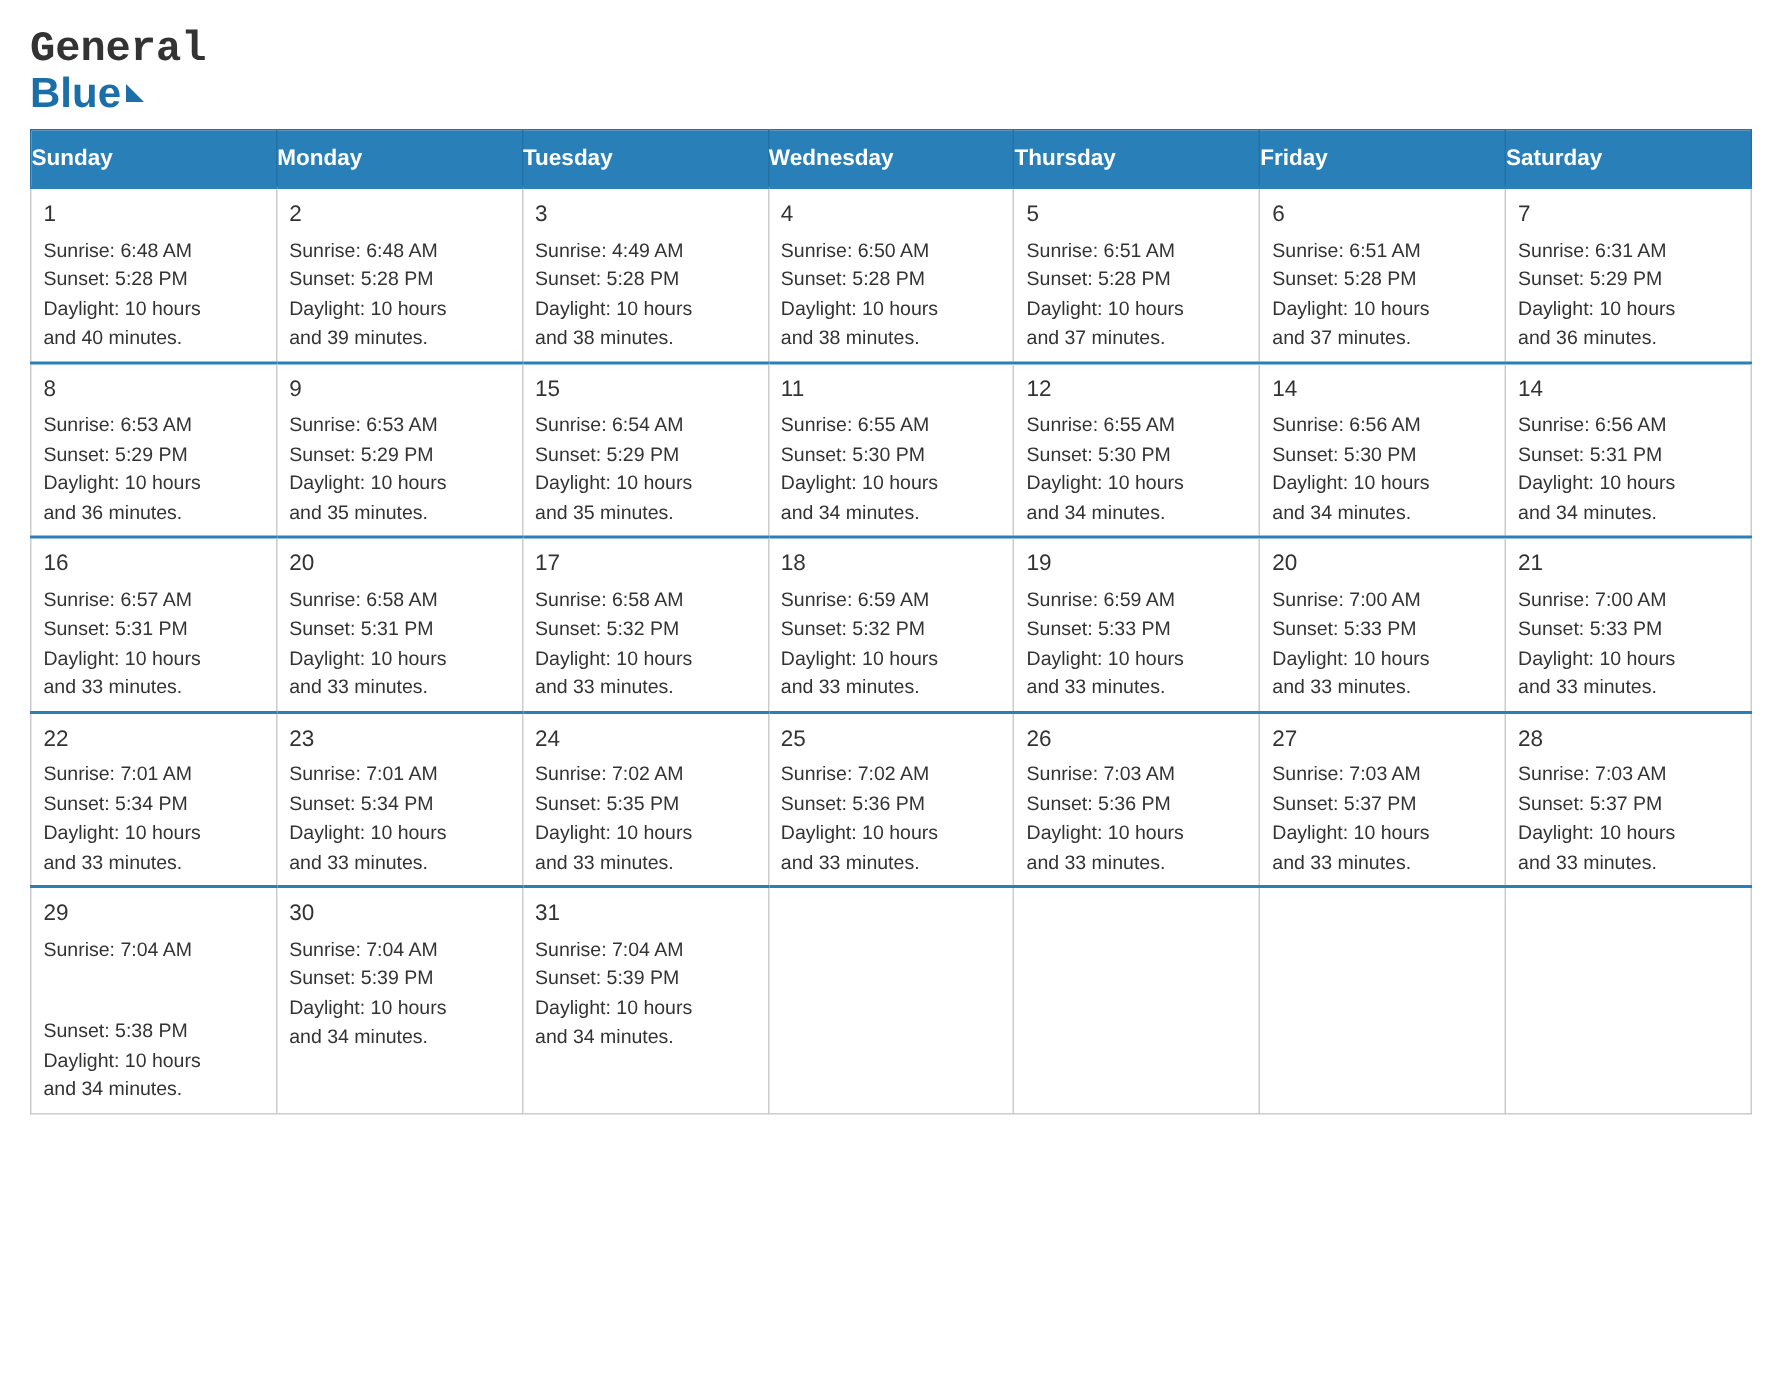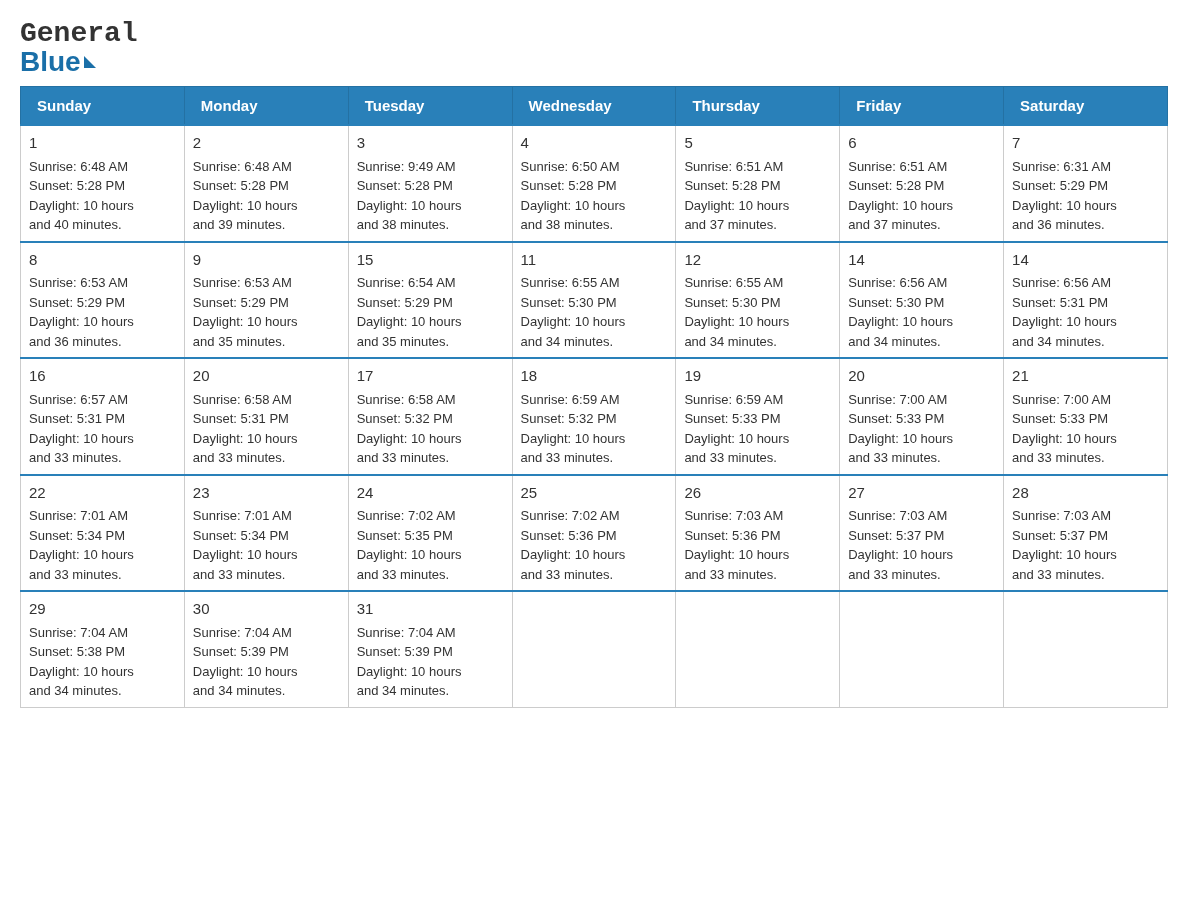--- a/index.html
+++ b/index.html
@@ -62,21 +62,21 @@
     .calendar {
       width: 100%;
       border-collapse: collapse;
       margin-top: 10px;
     }
     .calendar th {
       background-color: #2980b9;
       color: #fff;
       font-size: 15px;
       font-weight: bold;
-      padding: 10px 16px;
+      padding: 10px 0;
       text-align: left;
       border: 1px solid #2471a3;
     }
     .calendar td {
       vertical-align: top;
       border: 1px solid #ccc;
       padding: 6px 8px;
       font-size: 13px;
       color: #333;
       width: calc(100% / 7);
@@ -137,21 +137,21 @@
         </td>
         <td>
           <span class="day-num">2</span>
           <span style="display: block;">Sunrise: 6:48 AM</span>
           <span style="display: block;">Sunset: 5:28 PM</span>
           <span style="display: block;">Daylight: 10 hours</span>
           <span style="display: block;">and 39 minutes.</span>
         </td>
         <td>
           <span class="day-num">3</span>
-          <span style="display: block;">Sunrise: 9:49 AM</span>
+          <span style="display: block;">Sunrise: 4:49 AM</span>
           <span style="display: block;">Sunset: 5:28 PM</span>
           <span style="display: block;">Daylight: 10 hours</span>
           <span style="display: block;">and 38 minutes.</span>
         </td>
         <td>
           <span class="day-num">4</span>
           <span style="display: block;">Sunrise: 6:50 AM</span>
           <span style="display: block;">Sunset: 5:28 PM</span>
           <span style="display: block;">Daylight: 10 hours</span>
           <span style="display: block;">and 38 minutes.</span>
@@ -328,21 +328,21 @@
           <span style="display: block;">Sunrise: 7:03 AM</span>
           <span style="display: block;">Sunset: 5:37 PM</span>
           <span style="display: block;">Daylight: 10 hours</span>
           <span style="display: block;">and 33 minutes.</span>
         </td>
       </tr>
       <tr class="week-row">
         <td>
           <span class="day-num">29</span>
           <span style="display: block;">Sunrise: 7:04 AM</span>
-          <span style="display: block;">Sunset: 5:38 PM</span>
+          <span style="display: block; margin-top: 35px;">Sunset: 5:38 PM</span>
           <span style="display: block;">Daylight: 10 hours</span>
           <span style="display: block;">and 34 minutes.</span>
         </td>
         <td>
           <span class="day-num">30</span>
           <span style="display: block;">Sunrise: 7:04 AM</span>
           <span style="display: block;">Sunset: 5:39 PM</span>
           <span style="display: block;">Daylight: 10 hours</span>
           <span style="display: block;">and 34 minutes.</span>
         </td>

